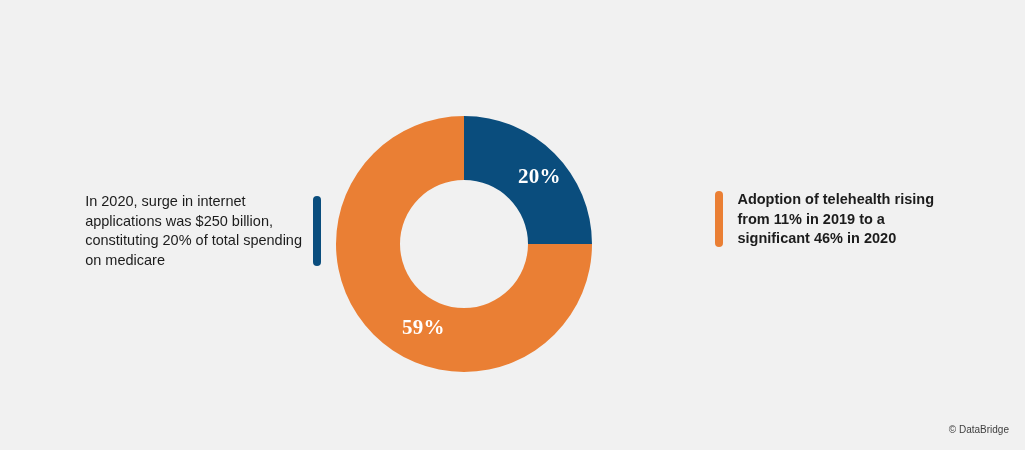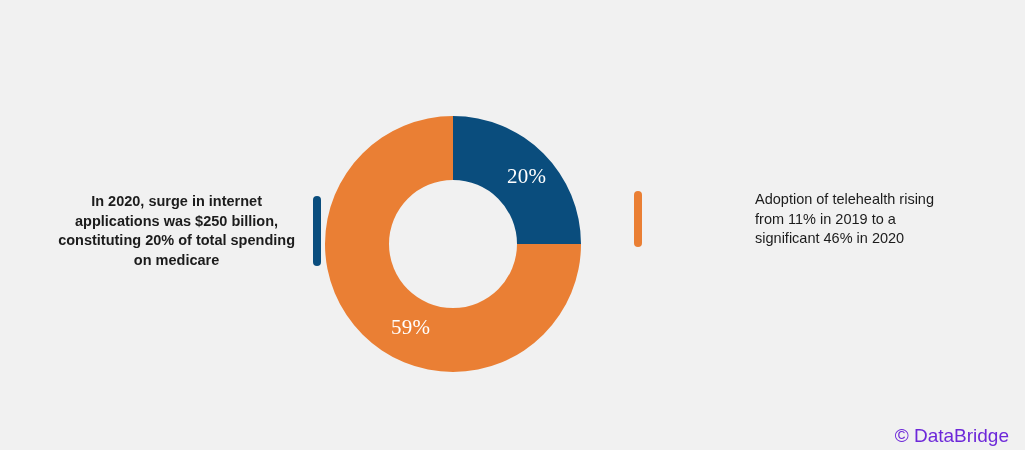--- a/index.html
+++ b/index.html
@@ -16,24 +16,25 @@
   #canvas {
     position: relative;
     width: 1025px;
     height: 450px;
     background: #f1f1f1;
   }
 
   
   .donut-wrap {
     position: absolute;
-    left: 325px;
+    left: 336px;
     top: 116px;
     width: 256px;
     height: 256px;
+    font-weight: bold;
   }
   .donut-svg {
     display: block;
     width: 256px;
     height: 256px;
   }
   .slice-value {
     position: absolute;
     color: #ffffff;
     font-family: "Liberation Serif", serif;
@@ -69,51 +70,51 @@
     white-space: pre-line;
   }
 
   #callout-left {
     left: 20px;
     top: 192px;
     width: 301px;
     justify-content: flex-end;
   }
   #callout-left .callout-text {
-    text-align: center;
-    padding-right: 18px;
-    font-weight: bold;
+    text-align: left;
+    padding-right: 11px;
   }
   #callout-left .callout-bar {
     height: 70px;
     background: #0a4d7d;
   }
 
   #callout-right {
     left: 634px;
     top: 190px;
     width: 300px;
-    justify-content: space-between;
+    justify-content: flex-end;
+    font-weight: bold;
   }
   #callout-right .callout-text {
     text-align: left;
     padding-left: 14px;
   }
   #callout-right .callout-bar {
     height: 56px;
     background: #ea7f34;
   }
 
   
   #footer-credit {
     position: absolute;
     right: 16px;
-    bottom: 3px;
-    font-size: 19px;
-    color: #6d28d9;
+    bottom: 15px;
+    font-size: 10px;
+    color: #404040;
     white-space: nowrap;
   }
 </style>
 </head>
 <body style="background: rgb(241, 241, 241);">
 
 <div id="canvas" style="background: rgb(241, 241, 241);">
 
   <div class="callout" id="callout-left">
     <span class="callout-text">In 2020, surge in internet

